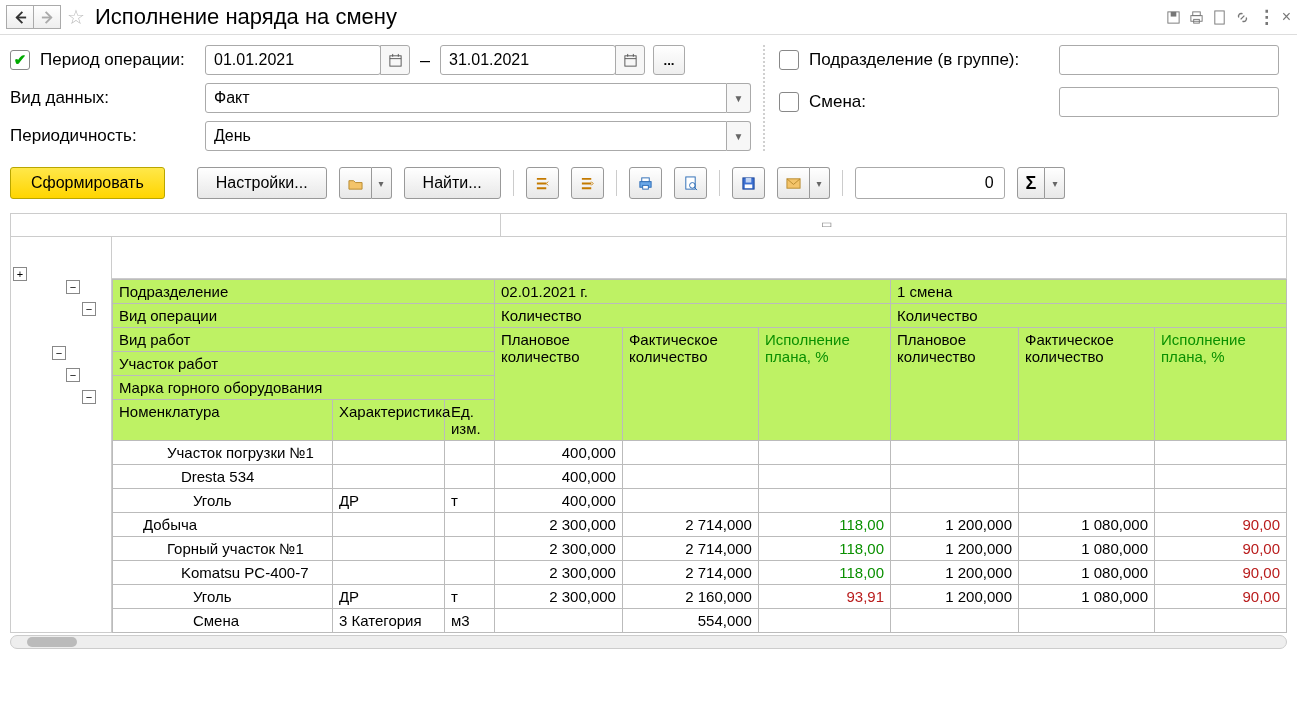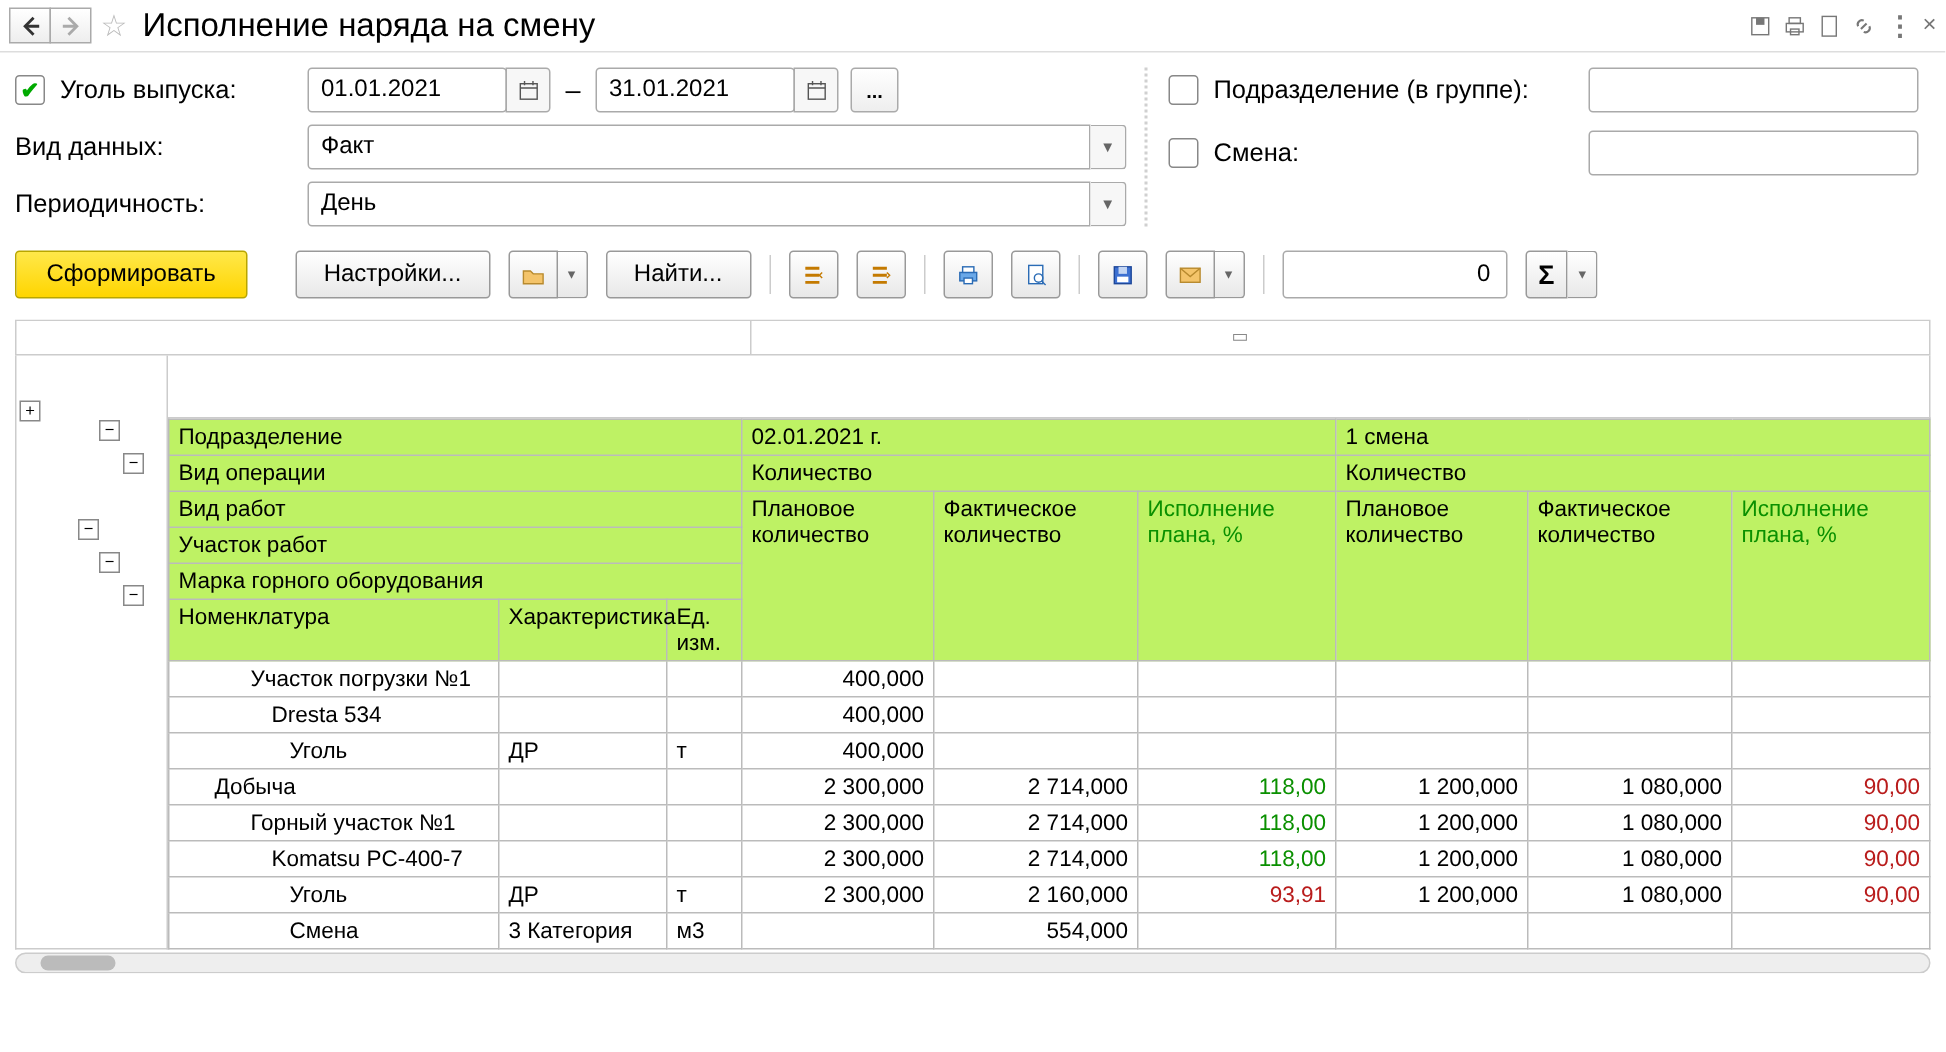--- a/index.html
+++ b/index.html
@@ -17,21 +17,21 @@
 
   
   .filters { display: flex; gap: 12px; padding: 10px; }
   .filt-left { display: flex; flex-direction: column; gap: 8px; }
   .filt-right { display: flex; flex-direction: column; gap: 12px; padding-left: 14px; border-left: 2px dotted #d0d0d0; }
   .row { display: flex; align-items: center; }
   .label-col { width: 195px; font-size: 17px; }
   .checkbox { width: 20px; height: 20px; border: 1px solid #888; margin-right: 10px; display: inline-flex; align-items: center; justify-content: center; border-radius: 3px; }
   .checkbox.checked::before { content: "✔"; color: #0a0; font-size: 15px; font-weight: bold; }
   .textin { height: 30px; border: 1px solid #aaa; border-radius: 3px; padding: 0 8px; font-size: 16px; }
-  .textin.date { width: 133px; }
+  .textin.date { width: 176px; }
   .icon-btn { width: 30px; height: 30px; border: 1px solid #aaa; background: #f7f7f7; margin-left: -1px; display: flex; align-items: center; justify-content: center; cursor: pointer; border-radius: 0 3px 3px 0; }
   .dash { margin: 0 10px; font-size: 18px; }
   .ellips-btn { width: 32px; height: 30px; border: 1px solid #aaa; background: linear-gradient(#fff,#eee); cursor: pointer; font-weight: bold; text-align: center; border-radius: 3px; margin-left: 8px; }
   .combo { display: flex; }
   .combo .textin { width: 522px; border-top-right-radius: 0; border-bottom-right-radius: 0; }
   .combo .drop { width: 24px; height: 30px; border: 1px solid #aaa; border-left: none; background: #f7f7f7; display: flex; align-items: center; justify-content: center; font-size: 10px; color: #666; cursor: pointer; border-radius: 0 3px 3px 0; }
   .lbl2 { font-size: 17px; margin-right: 10px; }
   .txt2 { width: 220px; height: 30px; border: 1px solid #aaa; border-radius: 3px; }
 
   
@@ -116,21 +116,21 @@
     <span style="font-size:18px;font-weight:bold;letter-spacing:-2px;">⋮</span>
     <span style="font-size:16px;">×</span>
   </div>
 </div>
 
 <div class="filters">
   <div class="filt-left">
     <div class="row">
       <div class="label-col" style="display:flex;align-items:center">
         <span class="checkbox checked"></span>
-        <span>Уголь выпуска:</span>
+        <span>Период операции:</span>
       </div>
       <input class="textin date" value="01.01.2021" style="">
       <div class="icon-btn">
         <svg class="ic" viewBox="0 0 16 16">
             <rect x="2" y="3" width="12" height="11" fill="none" stroke="#555"></rect>
             <line x1="2" y1="6" x2="14" y2="6" stroke="#555"></line>
             <line x1="5" y1="1" x2="5" y2="4" stroke="#555"></line>
             <line x1="11" y1="1" x2="11" y2="4" stroke="#555"></line>
           </svg>
       </div>

